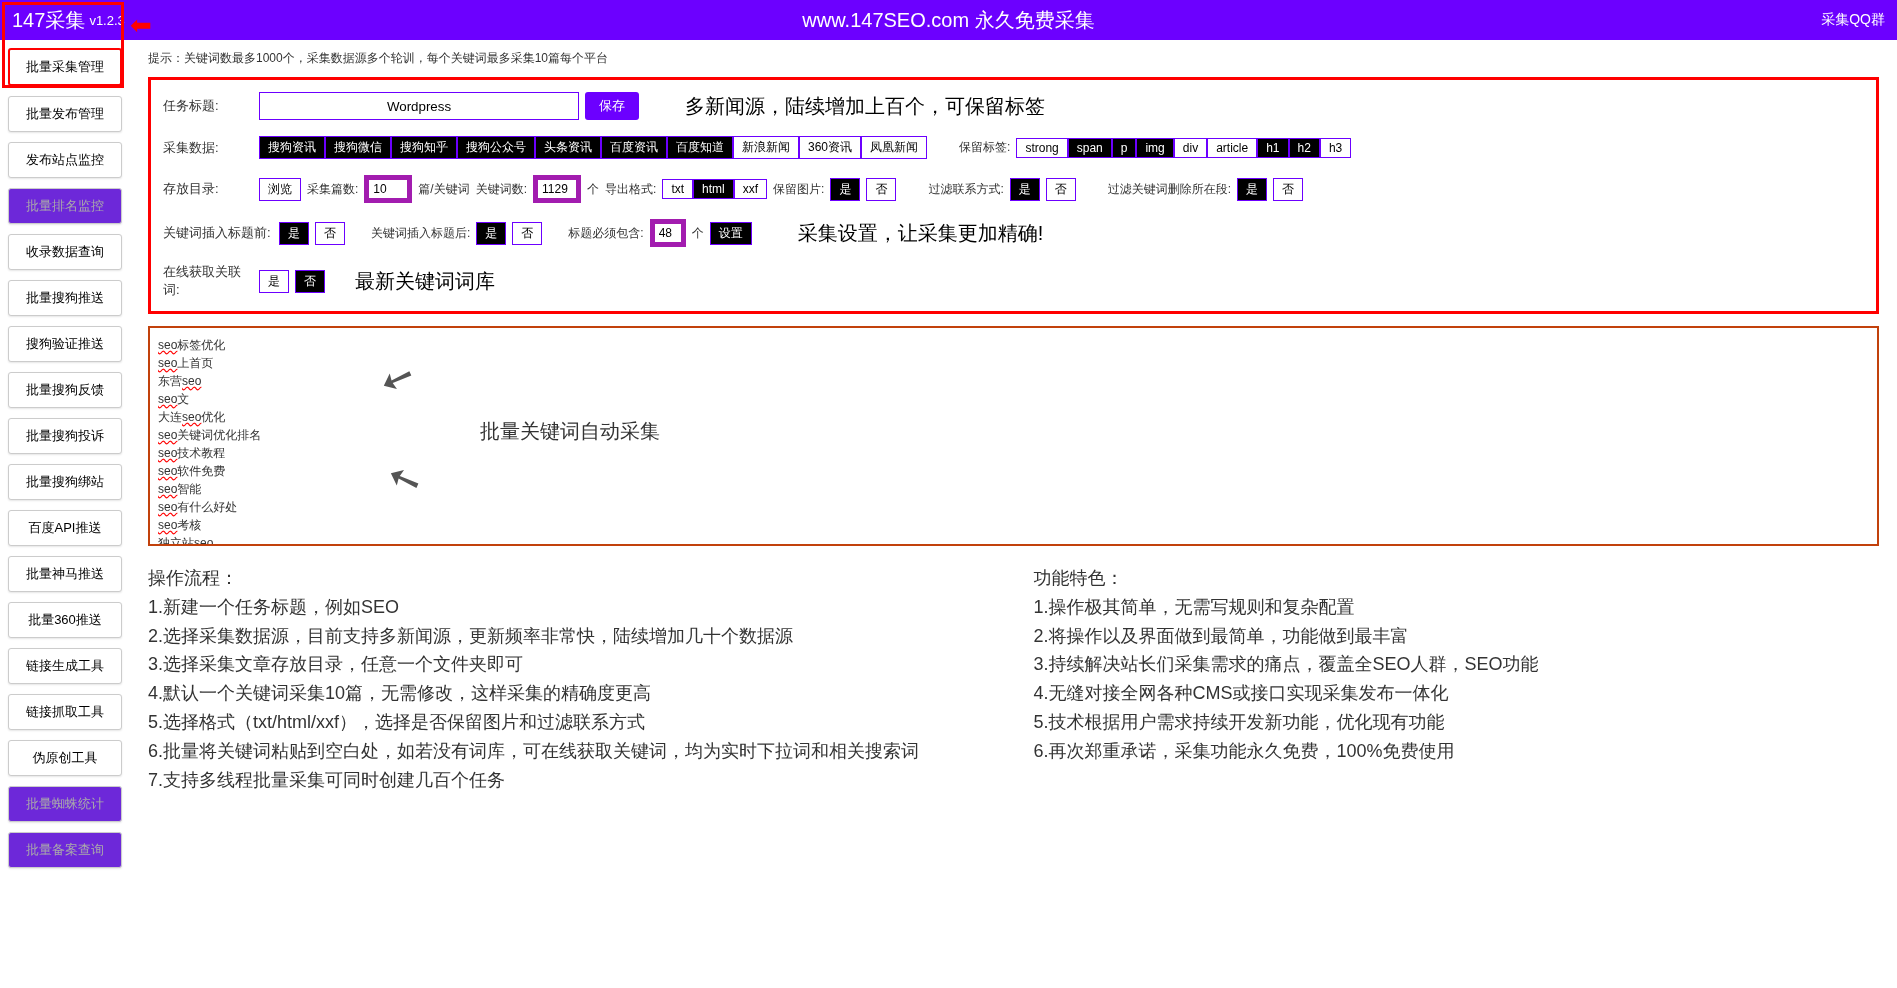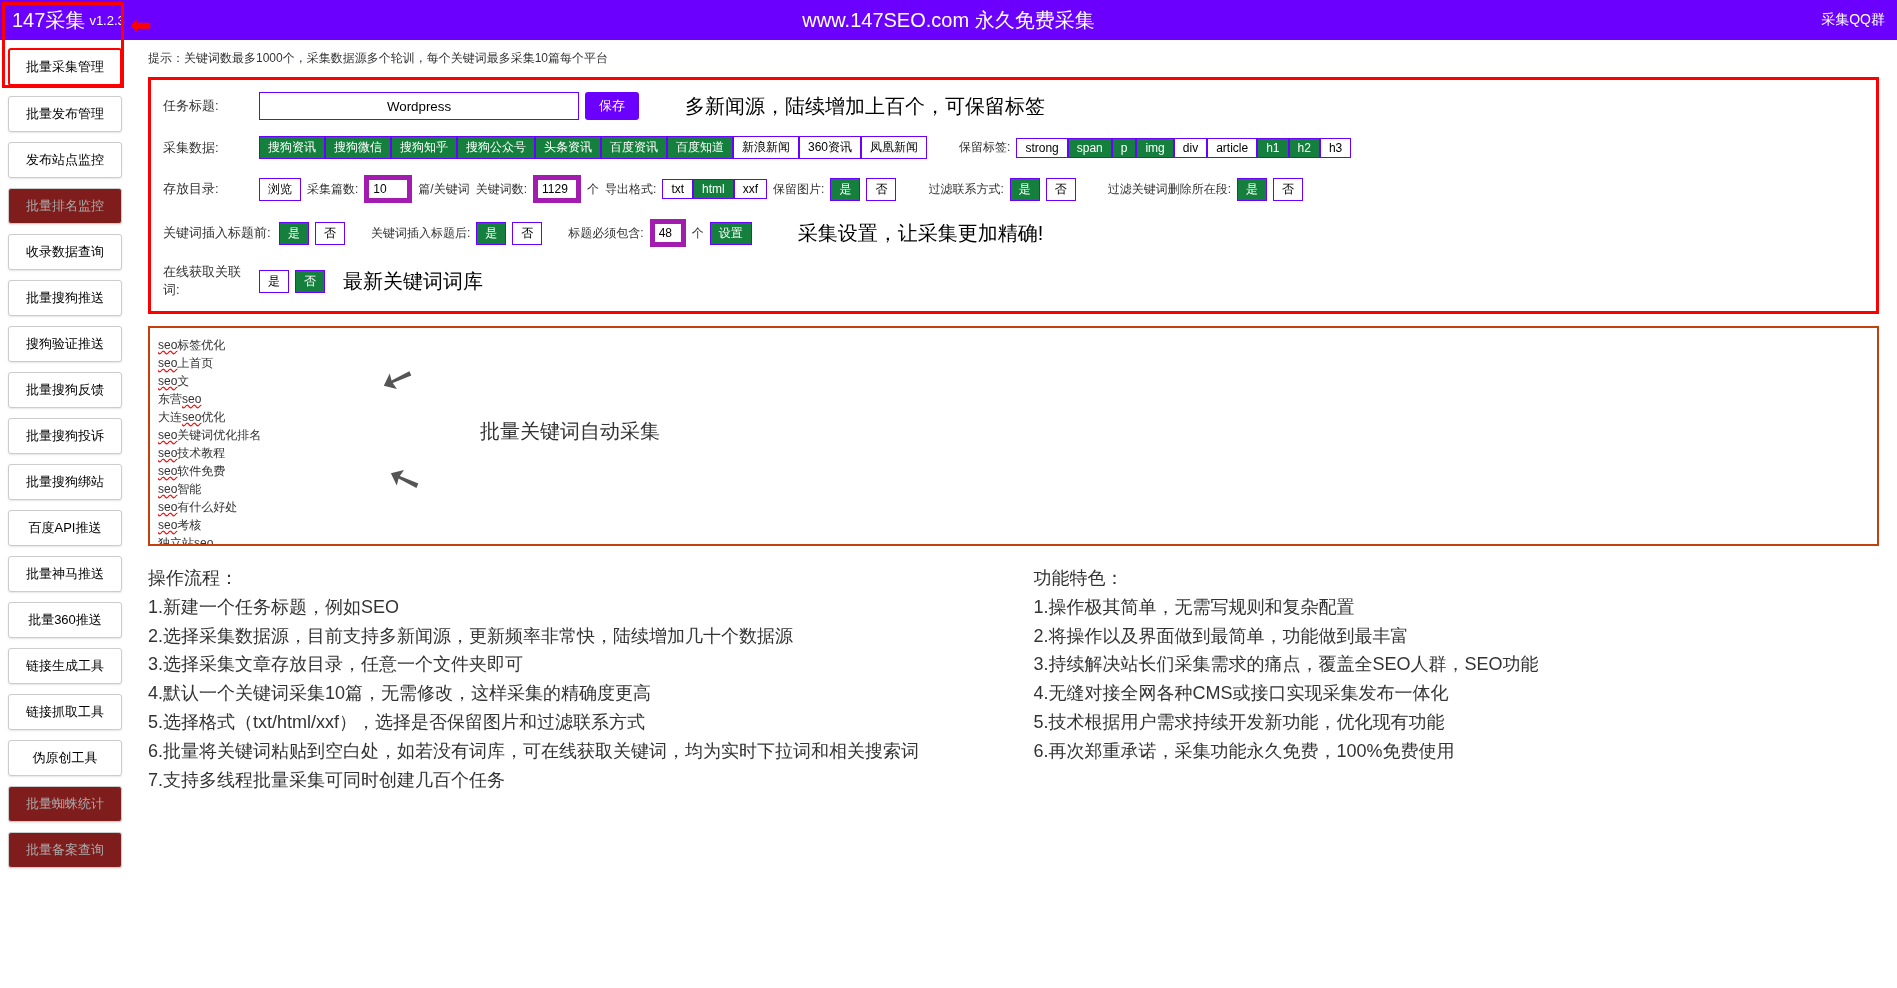--- a/index.html
+++ b/index.html
@@ -6,32 +6,32 @@
 body { font-family: "Microsoft YaHei", Arial, sans-serif; font-size: 13px; color: #333; background: #fff; }
 .header { background: #6c00ff; color: #fff; height: 40px; display: flex; align-items: center; padding: 0 12px; position: relative; }
 .app-title { font-size: 20px; font-weight: normal; color: #fff; }
 .version { font-size: 13px; margin-left: 4px; }
 .header-center { position: absolute; left: 50%; transform: translateX(-50%); font-size: 20px; }
 .header-right { margin-left: auto; font-size: 14px; }
 .container { display: flex; }
 .sidebar { width: 130px; padding: 8px; }
 .side-btn { display: block; width: 100%; background: #fff; border: 1px solid #ccc; border-radius: 3px; padding: 8px 4px; margin-bottom: 10px; text-align: center; font-size: 13px; cursor: pointer; box-shadow: 0 1px 2px rgba(0,0,0,0.1); }
 .side-btn.active { border: 2px solid #f00; }
-.side-btn.disabled { background: #7f1d1d; color: #aaa; }
+.side-btn.disabled { background: #6d28d9; color: #aaa; }
 .main { flex: 1; padding: 10px 18px; }
 .hint { font-size: 12px; margin-bottom: 10px; }
 .settings-box { border: 3px solid #f00; padding: 12px; position: relative; }
 .row { display: flex; align-items: center; margin-bottom: 16px; flex-wrap: wrap; gap: 6px; }
 .row-label { width: 90px; font-size: 13px; }
 .text-input { border: 1px solid #6c00ff; padding: 4px 8px; height: 28px; }
 .title-input { width: 320px; text-align: center; }
 .btn-purple { background: #6c00ff; color: #fff; border: none; padding: 5px 14px; border-radius: 3px; cursor: pointer; font-size: 13px; }
 .annotation { color: #000; font-size: 20px; margin-left: 40px; }
 .tag-btn { border: 1px solid #6c00ff; background: #fff; padding: 2px 8px; font-size: 12px; cursor: pointer; }
-.tag-btn.on { background: #15803d; color: #fff; }
+.tag-btn.on { background: #000000; color: #fff; }
 .small-input { border: 5px solid #a21caf; width: 48px; padding: 2px 4px; font-size: 12px; }
 .small-text { font-size: 12px; }
 .keyword-area { border: 2px solid #c2410c; margin-top: 12px; padding: 8px; height: 220px; overflow-y: scroll; position: relative; }
 .kw-line { font-size: 12px; color: #333; line-height: 1.5; }
 .kw-line .u { text-decoration: underline; text-decoration-color: #f00; text-decoration-style: wavy; color: #333; }
 .anno-float { position: absolute; left: 330px; top: 90px; font-size: 20px; }
 .arrow { color: #555; font-size: 40px; position: absolute; transform-origin: center; }
 .instructions { display: flex; margin-top: 18px; gap: 40px; font-size: 18px; line-height: 1.6; }
 .col { flex: 1; }
 .col-title { font-size: 18px; }
@@ -130,30 +130,30 @@
         <input class="small-input" style="width: 36px;" value="48">
         <span class="small-text">个</span>
         <button class="tag-btn on">设置</button>
         <span class="annotation">采集设置，让采集更加精确!</span>
       </div>
 
       <div class="row" style="margin-bottom:0">
         <span class="row-label">在线获取关联词:</span>
         <button class="tag-btn">是</button>
         <button class="tag-btn on">否</button>
-        <span class="annotation" style="margin-left:12px">最新关键词词库</span>
+        <span class="annotation" style="margin-left:24px">最新关键词词库</span>
       </div>
     </div>
 
     <div class="keyword-area">
       <div id="kwlist">
             <div class="kw-line"><span class="u">seo</span>标签优化</div>
             <div class="kw-line"><span class="u">seo</span>上首页</div>
+            <div class="kw-line">东营<span class="u">seo</span></div>
             <div class="kw-line"><span class="u">seo</span>文</div>
-            <div class="kw-line">东营<span class="u">seo</span></div>
             <div class="kw-line">大连<span class="u">seo</span>优化</div>
             <div class="kw-line"><span class="u">seo</span>关键词优化排名</div>
             <div class="kw-line"><span class="u">seo</span>技术教程</div>
             <div class="kw-line"><span class="u">seo</span>软件免费</div>
             <div class="kw-line"><span class="u">seo</span>智能</div>
             <div class="kw-line"><span class="u">seo</span>有什么好处</div>
             <div class="kw-line"><span class="u">seo</span>考核</div>
             <div class="kw-line">独立站<span class="u">seo</span></div>
           </div>
       <div class="anno-float">批量关键词自动采集</div>

